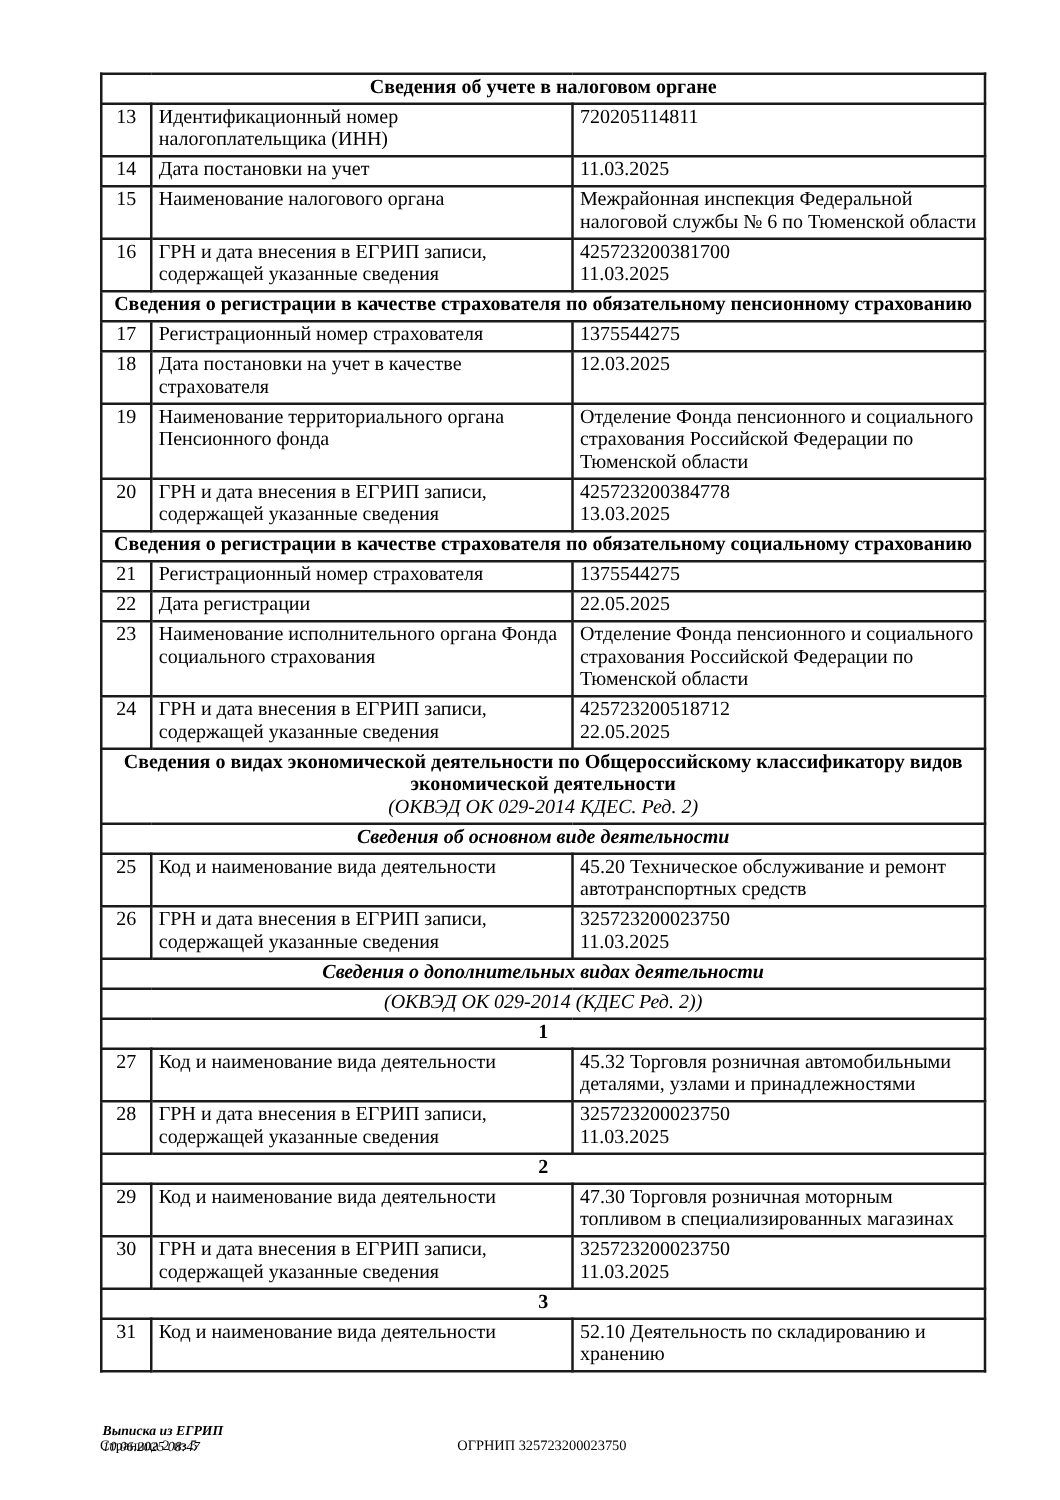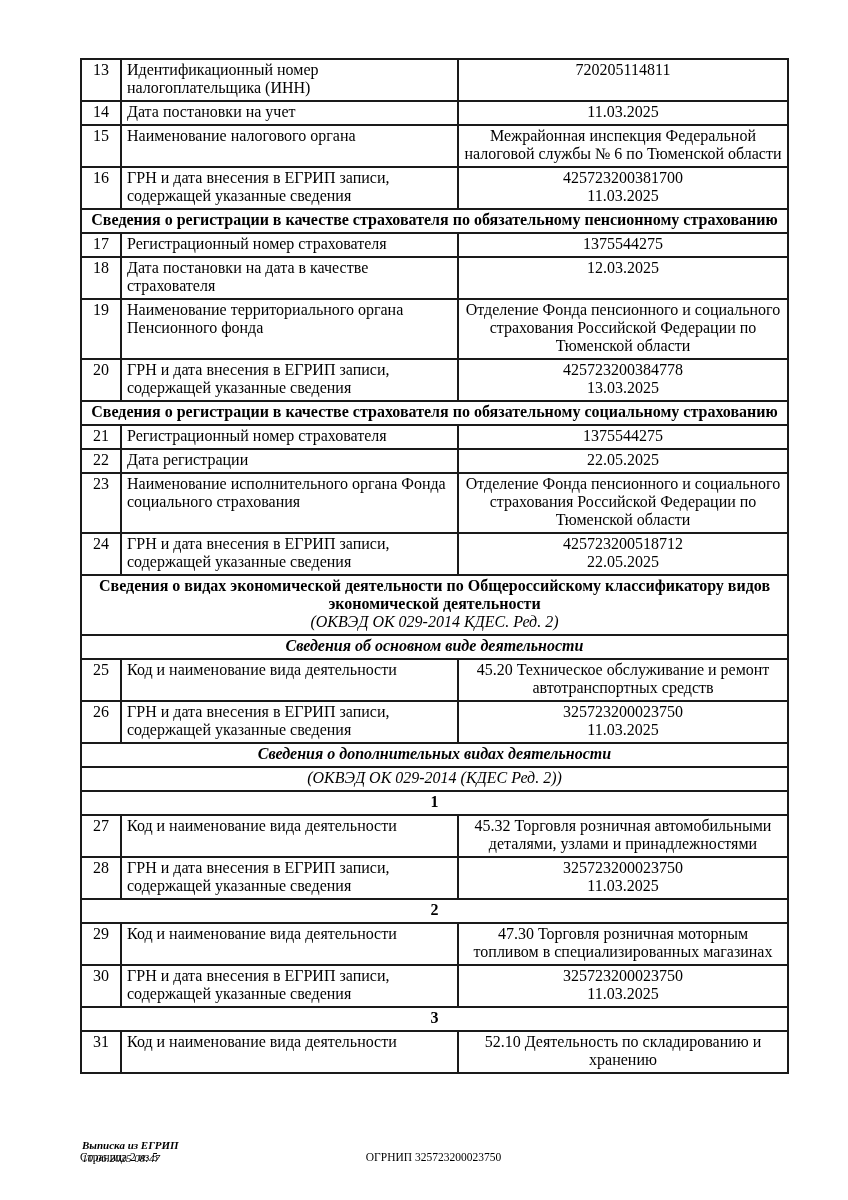--- a/index.html
+++ b/index.html
@@ -32,21 +32,20 @@
     vertical-align: top;
     word-wrap: break-word;
   }
   td.num {
     text-align: center;
     padding-left: 1px;
     padding-right: 1px;
   }
   td.val {
     white-space: pre-line;
-    text-align: center;
   }
   td.sec {
     text-align: center;
     font-weight: bold;
     padding-left: 10px;
     padding-right: 10px;
   }
   td.sec.bi { font-style: italic; border-radius: 10px; }
   td.sec.i  { font-style: italic; font-weight: normal; }
   td.sec .sub {
@@ -85,20 +84,25 @@
 <div class="page">
 
   <table class="doc">
     <colgroup>
       <col style="width:40px">
       <col style="width:337px">
       <col style="width:330px">
     </colgroup>
     <tbody>
         <tr>
+          <td colspan="3" class="sec b">
+            <div>Сведения об учете в налоговом органе</div>
+          </td>
+        </tr>
+        <tr>
           <td class="num">13</td>
           <td class="lbl">Идентификационный номер налогоплательщика (ИНН)</td>
           <td class="val">720205114811</td>
         </tr>
         <tr>
           <td class="num">14</td>
           <td class="lbl">Дата постановки на учет</td>
           <td class="val">11.03.2025</td>
         </tr>
         <tr>
@@ -117,21 +121,21 @@
             <div>Сведения о регистрации в качестве страхователя по обязательному пенсионному страхованию</div>
           </td>
         </tr>
         <tr>
           <td class="num">17</td>
           <td class="lbl">Регистрационный номер страхователя</td>
           <td class="val">1375544275</td>
         </tr>
         <tr>
           <td class="num">18</td>
-          <td class="lbl">Дата постановки на дата в качестве страхователя</td>
+          <td class="lbl">Дата постановки на учет в качестве страхователя</td>
           <td class="val">12.03.2025</td>
         </tr>
         <tr>
           <td class="num">19</td>
           <td class="lbl">Наименование территориального органа Пенсионного фонда</td>
           <td class="val">Отделение Фонда пенсионного и социального страхования Российской Федерации по Тюменской области</td>
         </tr>
         <tr>
           <td class="num">20</td>
           <td class="lbl">ГРН и дата внесения в ЕГРИП записи, содержащей указанные сведения</td>

